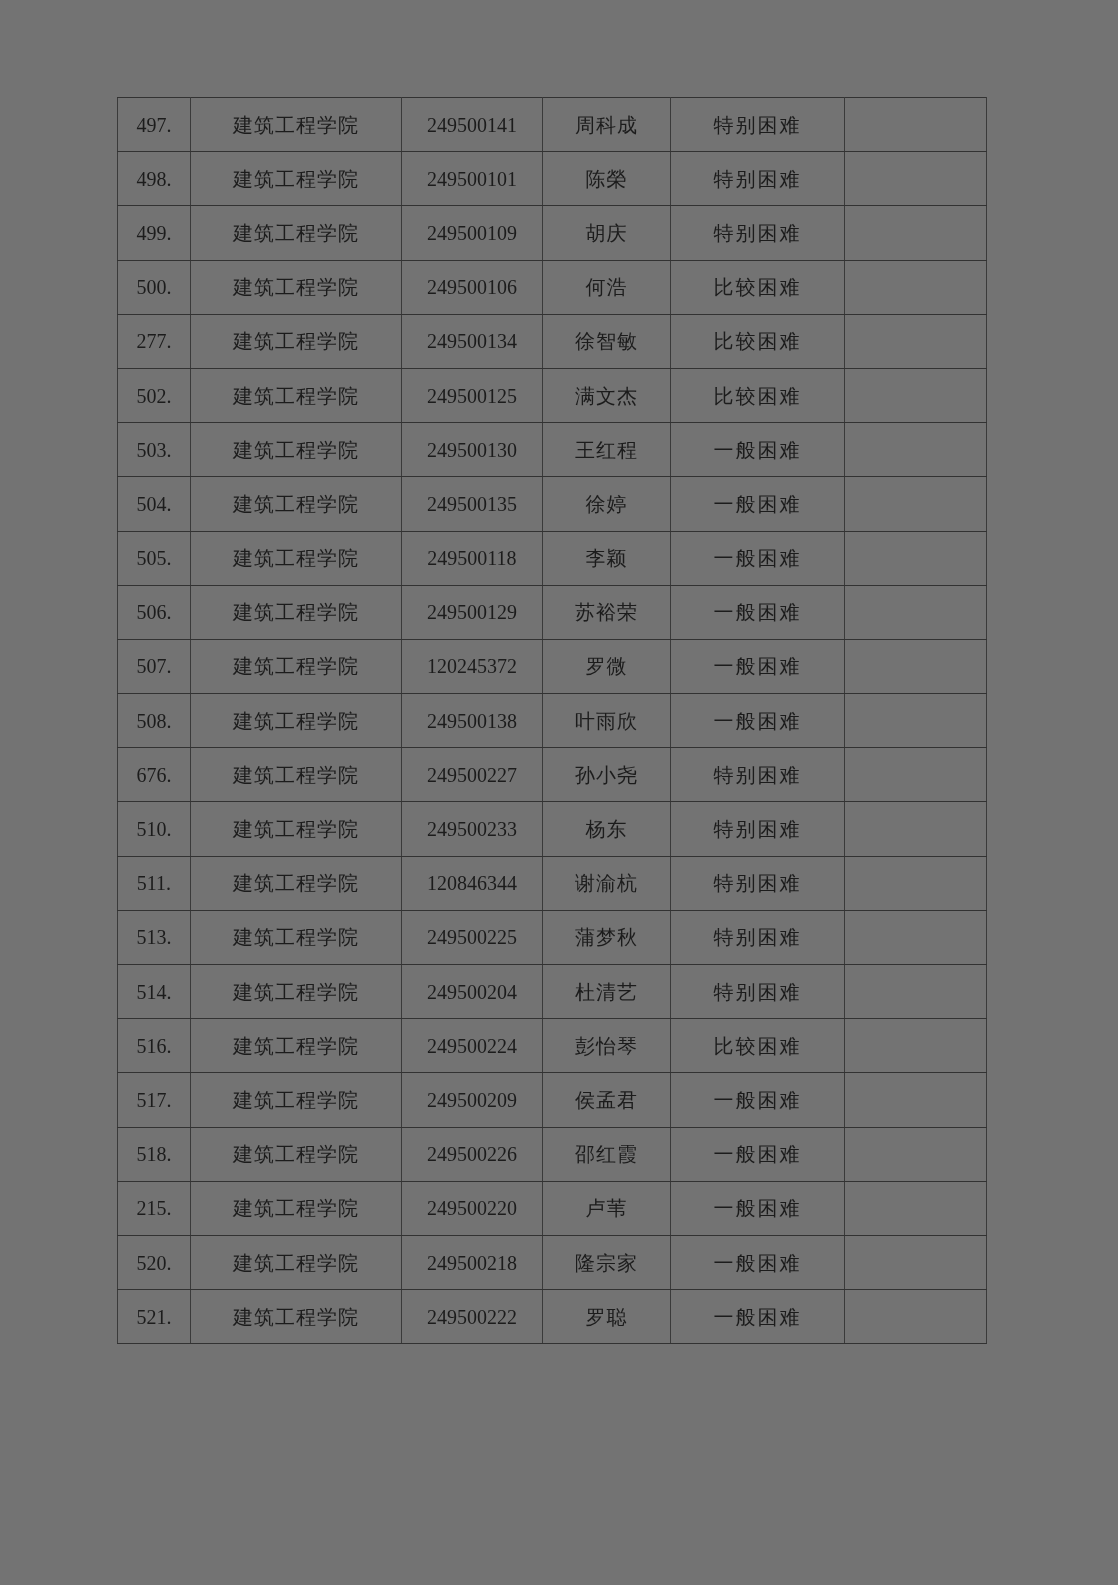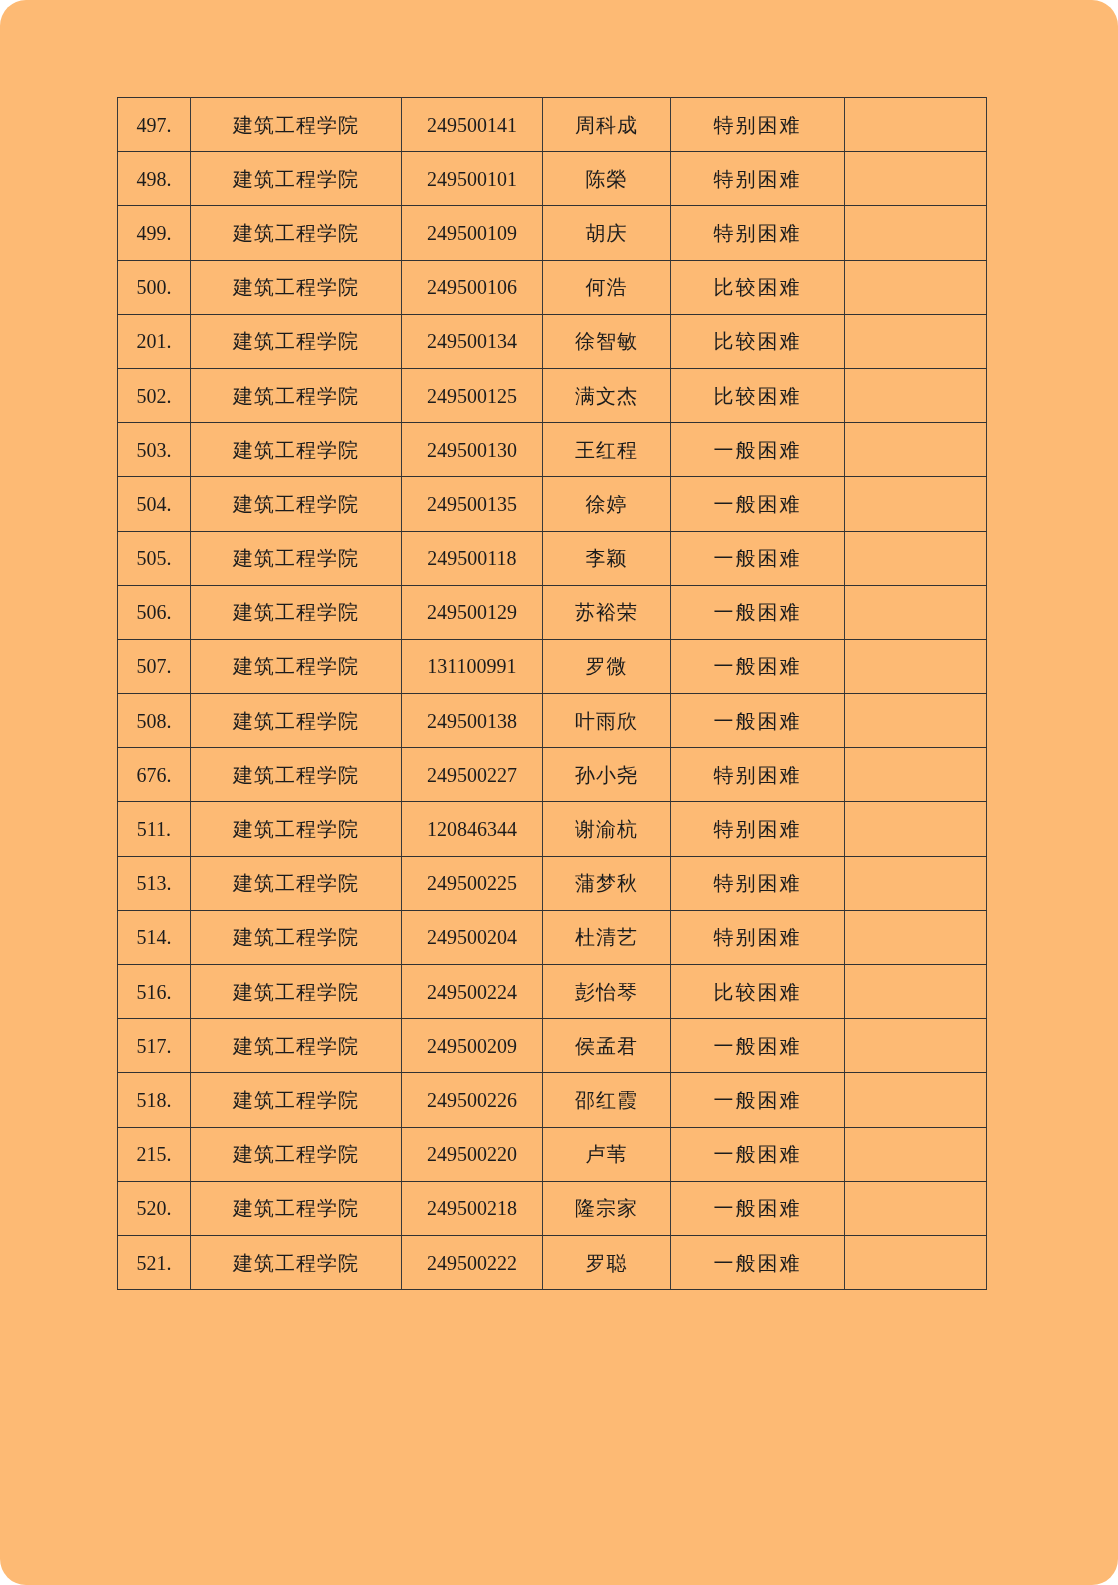--- a/index.html
+++ b/index.html
@@ -4,25 +4,24 @@
 <style>
   html, body {
     margin: 0;
     padding: 0;
     background: #ffffff;
   }
   .page {
     position: relative;
     width: 1118px;
     height: 1585px;
-    background: #fdba74;
+    background: #737373;
     font-family: "Liberation Serif", "DejaVu Serif", serif;
     color: #1c1c1c;
     overflow: hidden;
-    border-radius: 26px;
   }
   table.aid-table {
     position: absolute;
     left: 117px;
     top: 97px;
     width: 869px;
     border-collapse: collapse;
     table-layout: fixed;
   }
   table.aid-table tr {
@@ -89,21 +88,21 @@
         </tr>
         <tr>
           <td class="col-no">500.</td>
           <td class="col-college">建筑工程学院</td>
           <td class="col-student_id">249500106</td>
           <td class="col-name">何浩</td>
           <td class="col-level">比较困难</td>
           <td class="col-note"></td>
         </tr>
         <tr>
-          <td class="col-no">201.</td>
+          <td class="col-no">277.</td>
           <td class="col-college">建筑工程学院</td>
           <td class="col-student_id">249500134</td>
           <td class="col-name">徐智敏</td>
           <td class="col-level">比较困难</td>
           <td class="col-note"></td>
         </tr>
         <tr>
           <td class="col-no">502.</td>
           <td class="col-college">建筑工程学院</td>
           <td class="col-student_id">249500125</td>
@@ -139,38 +138,46 @@
           <td class="col-no">506.</td>
           <td class="col-college">建筑工程学院</td>
           <td class="col-student_id">249500129</td>
           <td class="col-name">苏裕荣</td>
           <td class="col-level">一般困难</td>
           <td class="col-note"></td>
         </tr>
         <tr>
           <td class="col-no">507.</td>
           <td class="col-college">建筑工程学院</td>
-          <td class="col-student_id">131100991</td>
+          <td class="col-student_id">120245372</td>
           <td class="col-name">罗微</td>
           <td class="col-level">一般困难</td>
           <td class="col-note"></td>
         </tr>
         <tr>
           <td class="col-no">508.</td>
           <td class="col-college">建筑工程学院</td>
           <td class="col-student_id">249500138</td>
           <td class="col-name">叶雨欣</td>
           <td class="col-level">一般困难</td>
           <td class="col-note"></td>
         </tr>
         <tr>
           <td class="col-no">676.</td>
           <td class="col-college">建筑工程学院</td>
           <td class="col-student_id">249500227</td>
           <td class="col-name">孙小尧</td>
+          <td class="col-level">特别困难</td>
+          <td class="col-note"></td>
+        </tr>
+        <tr>
+          <td class="col-no">510.</td>
+          <td class="col-college">建筑工程学院</td>
+          <td class="col-student_id">249500233</td>
+          <td class="col-name">杨东</td>
           <td class="col-level">特别困难</td>
           <td class="col-note"></td>
         </tr>
         <tr>
           <td class="col-no">511.</td>
           <td class="col-college">建筑工程学院</td>
           <td class="col-student_id">120846344</td>
           <td class="col-name">谢渝杭</td>
           <td class="col-level">特别困难</td>
           <td class="col-note"></td>

